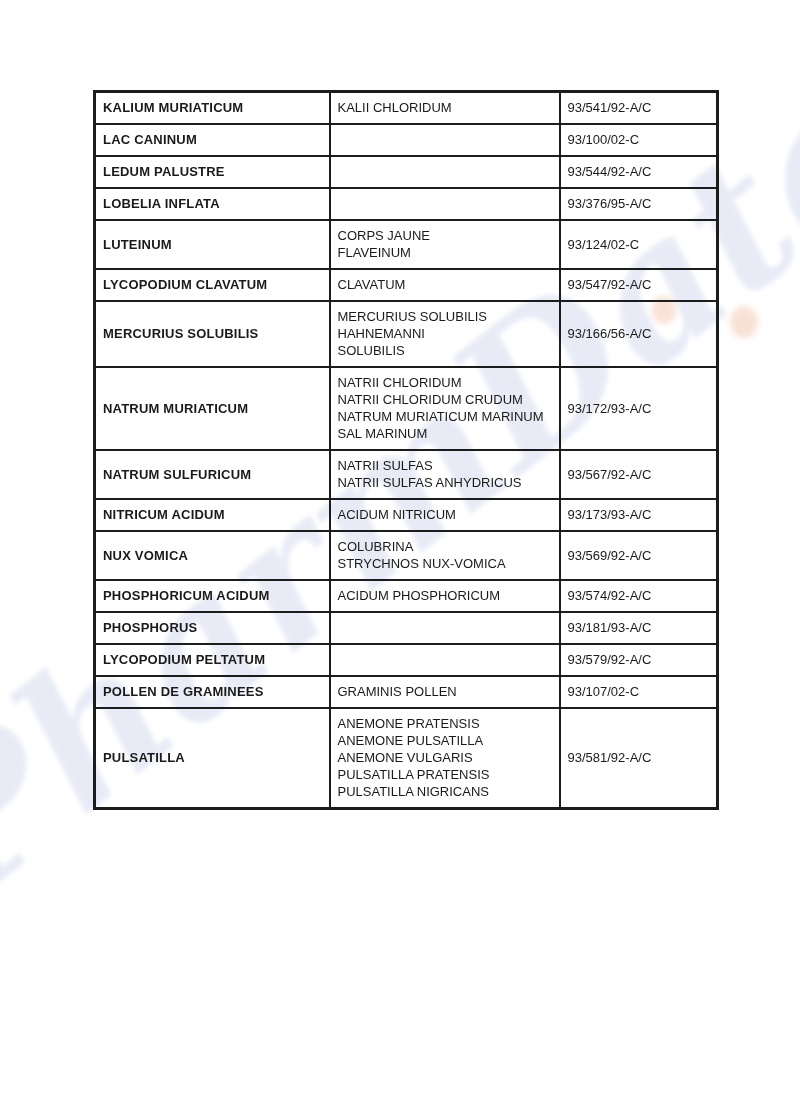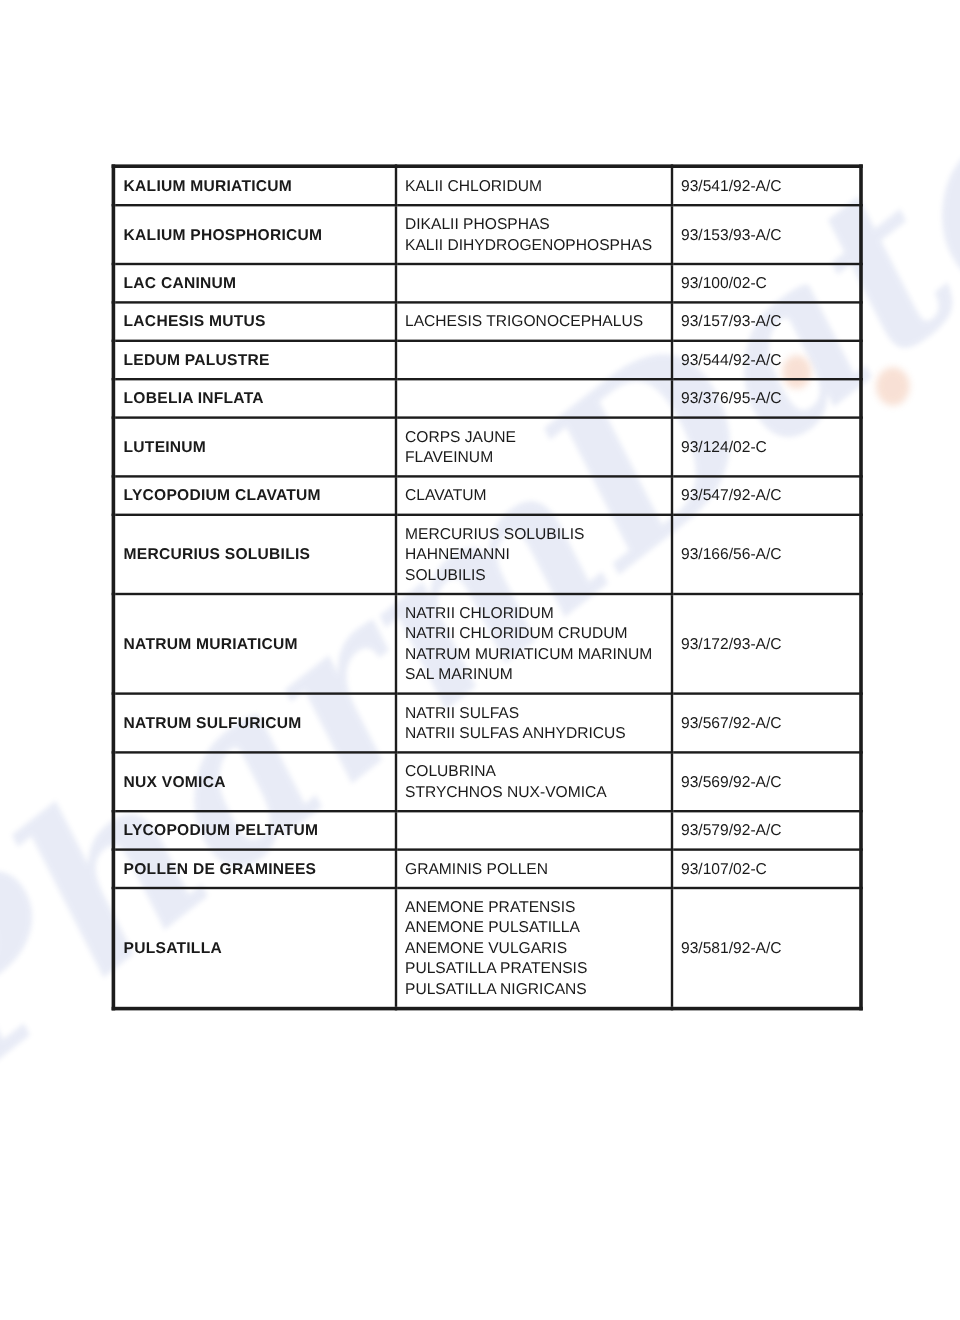--- a/index.html
+++ b/index.html
@@ -72,21 +72,21 @@
 
   table.subst-table td {
     border: 2px solid var(--border-color, #1c1c1c);
     vertical-align: middle;
     padding: 6px 7px 7px 7px;
     font-size: 13px;
     line-height: 17px;
     background: transparent;
     overflow: hidden;
   }
-  table.subst-table { border: 3px solid var(--border-color, #1c1c1c); margin-top: 47px; }
+  table.subst-table { border: 3px solid var(--border-color, #1c1c1c); }
 
   td.c-name {
     font-weight: bold;
     letter-spacing: 0.2px;
   }
   td.c-syn {
     white-space: pre-line;
   }
   td.c-reg {
     white-space: nowrap;
@@ -109,34 +109,23 @@
       <col class="col-syn">
       <col class="col-reg">
     </colgroup>
     <tbody>
         <tr>
       <td class="c-name">KALIUM MURIATICUM</td>
       <td class="c-syn">KALII CHLORIDUM</td>
       <td class="c-reg">93/541/92-A/C</td>
     </tr>
         <tr>
-      <td class="c-name">KALIUM PHOSPHORICUM</td>
-      <td class="c-syn">DIKALII PHOSPHAS
-KALII DIHYDROGENOPHOSPHAS</td>
-      <td class="c-reg">93/153/93-A/C</td>
-    </tr>
-        <tr>
       <td class="c-name">LAC CANINUM</td>
       <td class="c-syn"></td>
       <td class="c-reg">93/100/02-C</td>
-    </tr>
-        <tr>
-      <td class="c-name">LACHESIS MUTUS</td>
-      <td class="c-syn">LACHESIS TRIGONOCEPHALUS</td>
-      <td class="c-reg">93/157/93-A/C</td>
     </tr>
         <tr>
       <td class="c-name">LEDUM PALUSTRE</td>
       <td class="c-syn"></td>
       <td class="c-reg">93/544/92-A/C</td>
     </tr>
         <tr>
       <td class="c-name">LOBELIA INFLATA</td>
       <td class="c-syn"></td>
       <td class="c-reg">93/376/95-A/C</td>
@@ -167,24 +156,39 @@
 SAL MARINUM</td>
       <td class="c-reg">93/172/93-A/C</td>
     </tr>
         <tr>
       <td class="c-name">NATRUM SULFURICUM</td>
       <td class="c-syn">NATRII SULFAS
 NATRII SULFAS ANHYDRICUS</td>
       <td class="c-reg">93/567/92-A/C</td>
     </tr>
         <tr>
+      <td class="c-name">NITRICUM ACIDUM</td>
+      <td class="c-syn">ACIDUM NITRICUM</td>
+      <td class="c-reg">93/173/93-A/C</td>
+    </tr>
+        <tr>
       <td class="c-name">NUX VOMICA</td>
       <td class="c-syn">COLUBRINA
 STRYCHNOS NUX-VOMICA</td>
       <td class="c-reg">93/569/92-A/C</td>
+    </tr>
+        <tr>
+      <td class="c-name">PHOSPHORICUM ACIDUM</td>
+      <td class="c-syn">ACIDUM PHOSPHORICUM</td>
+      <td class="c-reg">93/574/92-A/C</td>
+    </tr>
+        <tr>
+      <td class="c-name">PHOSPHORUS</td>
+      <td class="c-syn"></td>
+      <td class="c-reg">93/181/93-A/C</td>
     </tr>
         <tr>
       <td class="c-name">LYCOPODIUM PELTATUM</td>
       <td class="c-syn"></td>
       <td class="c-reg">93/579/92-A/C</td>
     </tr>
         <tr>
       <td class="c-name">POLLEN DE GRAMINEES</td>
       <td class="c-syn">GRAMINIS POLLEN</td>
       <td class="c-reg">93/107/02-C</td>

